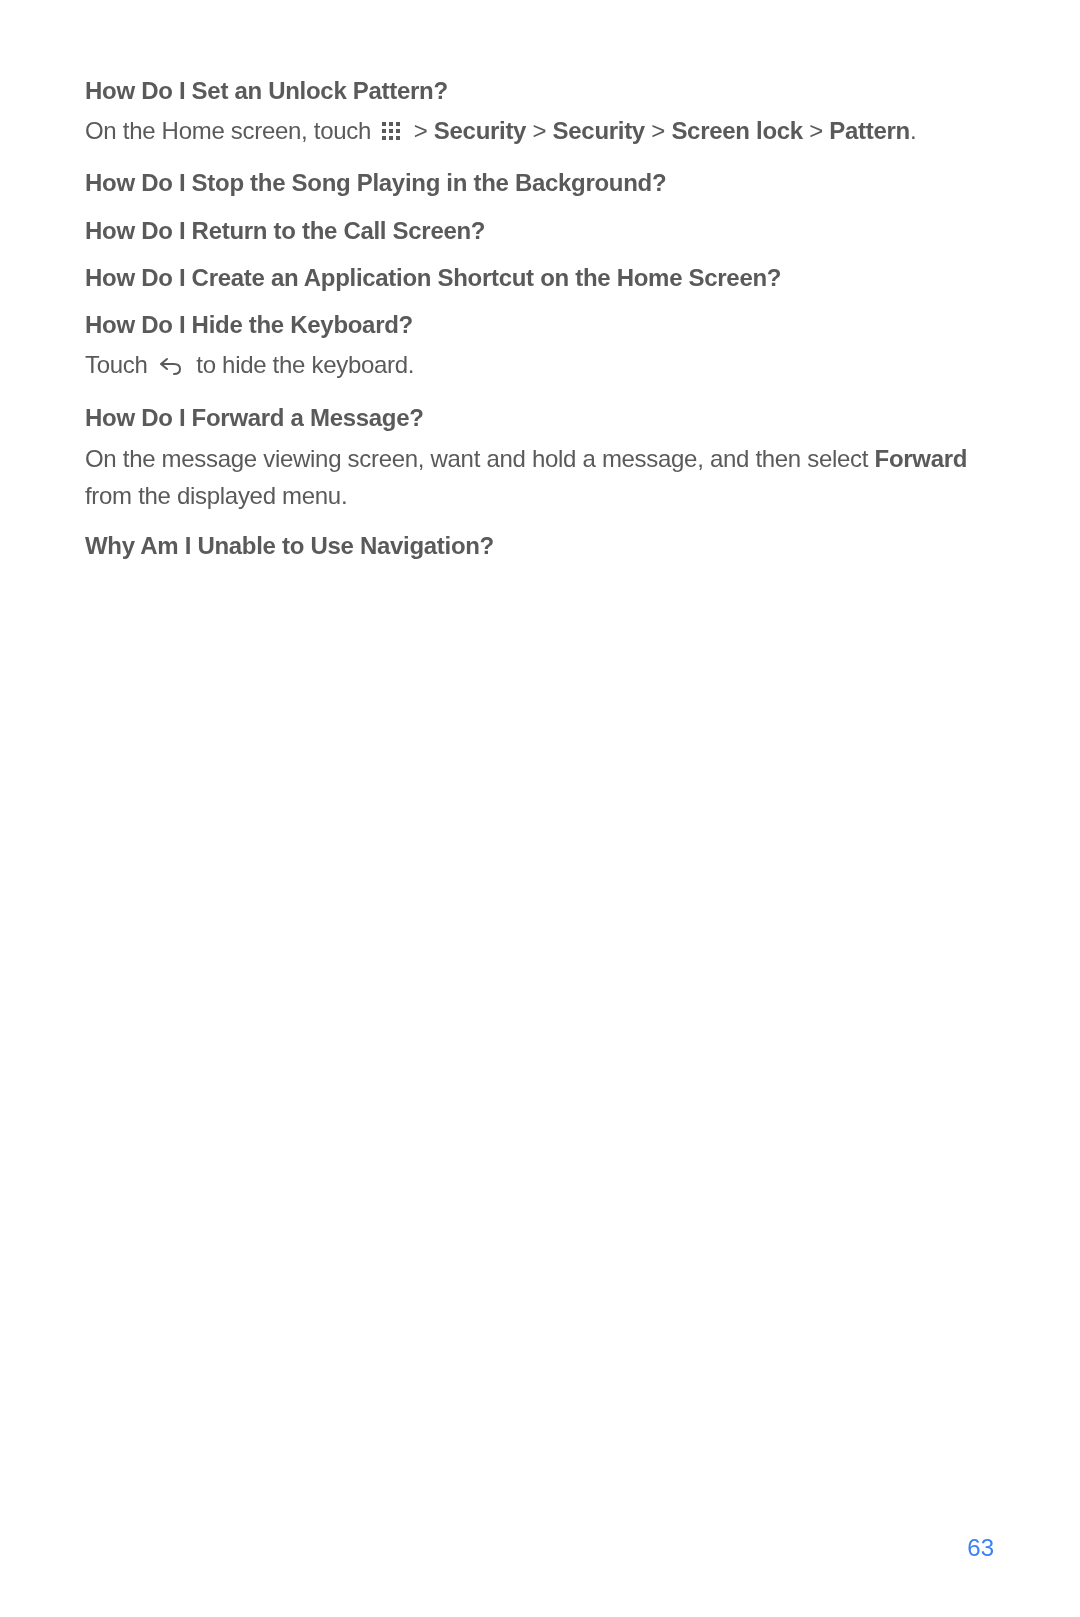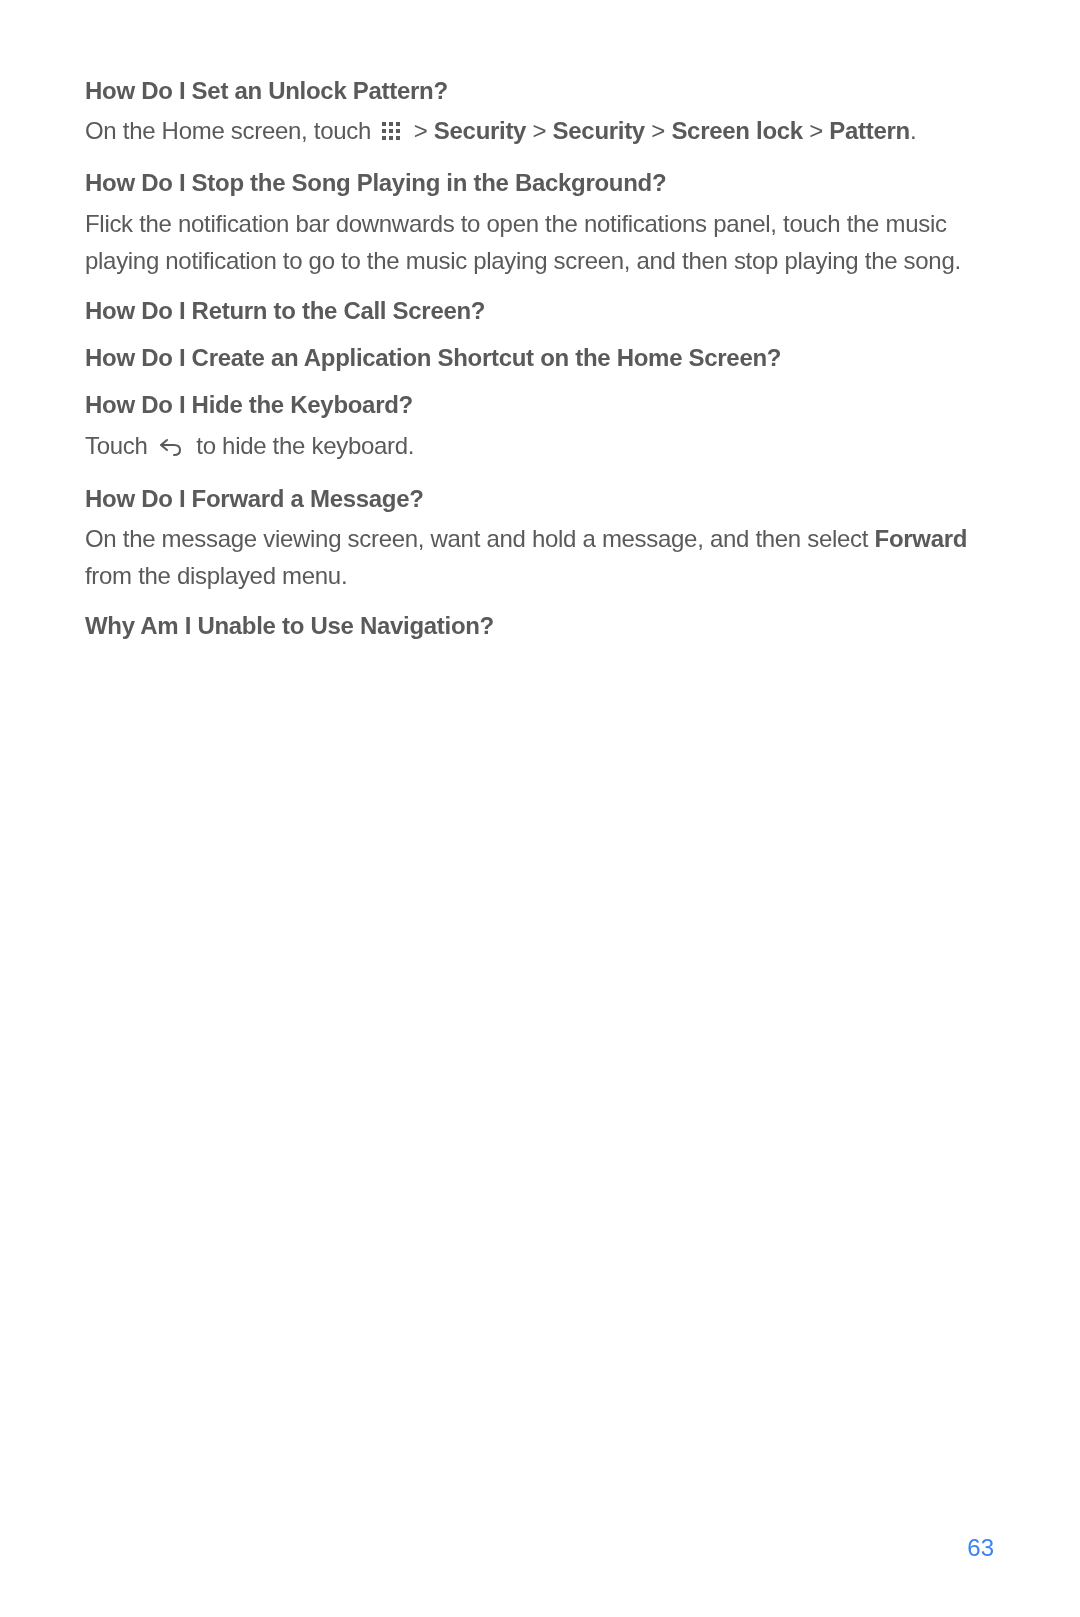--- a/index.html
+++ b/index.html
@@ -70,21 +70,20 @@
     <span class="bold">Security</span>
     <span> &gt; </span>
     <span class="bold">Security</span>
     <span> &gt; </span>
     <span class="bold">Screen lock</span>
     <span> &gt; </span>
     <span class="bold">Pattern</span><span>.</span>
   </div>
 
   <div class="heading">How Do I Stop the Song Playing in the Background?</div>
-  <div class="para">Flick the notification bar downwards to open the notifications panel, touch the music playing notification to go to the music playing screen, and then stop playing the song.</div>
 
   <div class="heading">How Do I Return to the Call Screen?</div>
 
   <div class="heading">How Do I Create an Application Shortcut on the Home Screen?</div>
 
   <div class="heading">How Do I Hide the Keyboard?</div>
   <div class="para">
     <span>Touch </span>
     <span class="icon-back">
       <svg width="26" height="20" viewBox="0 0 26 20">

